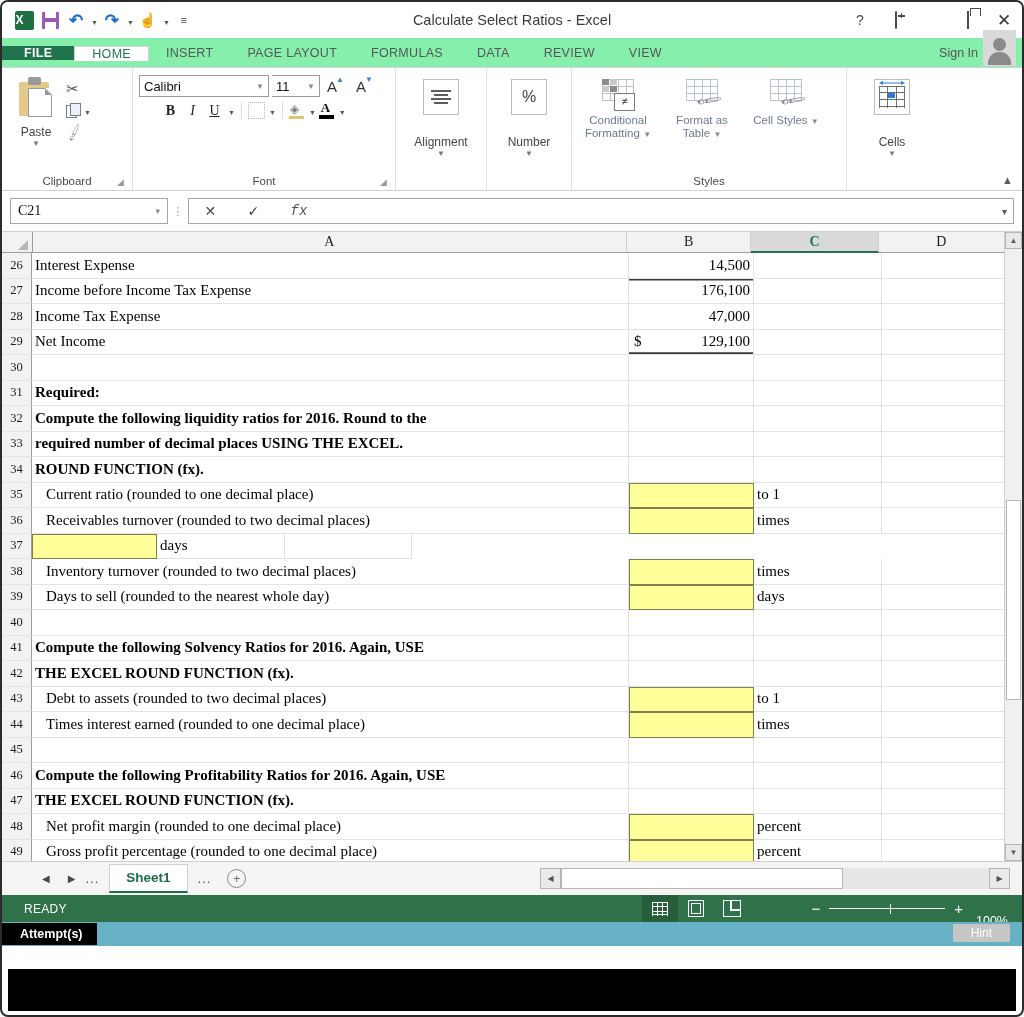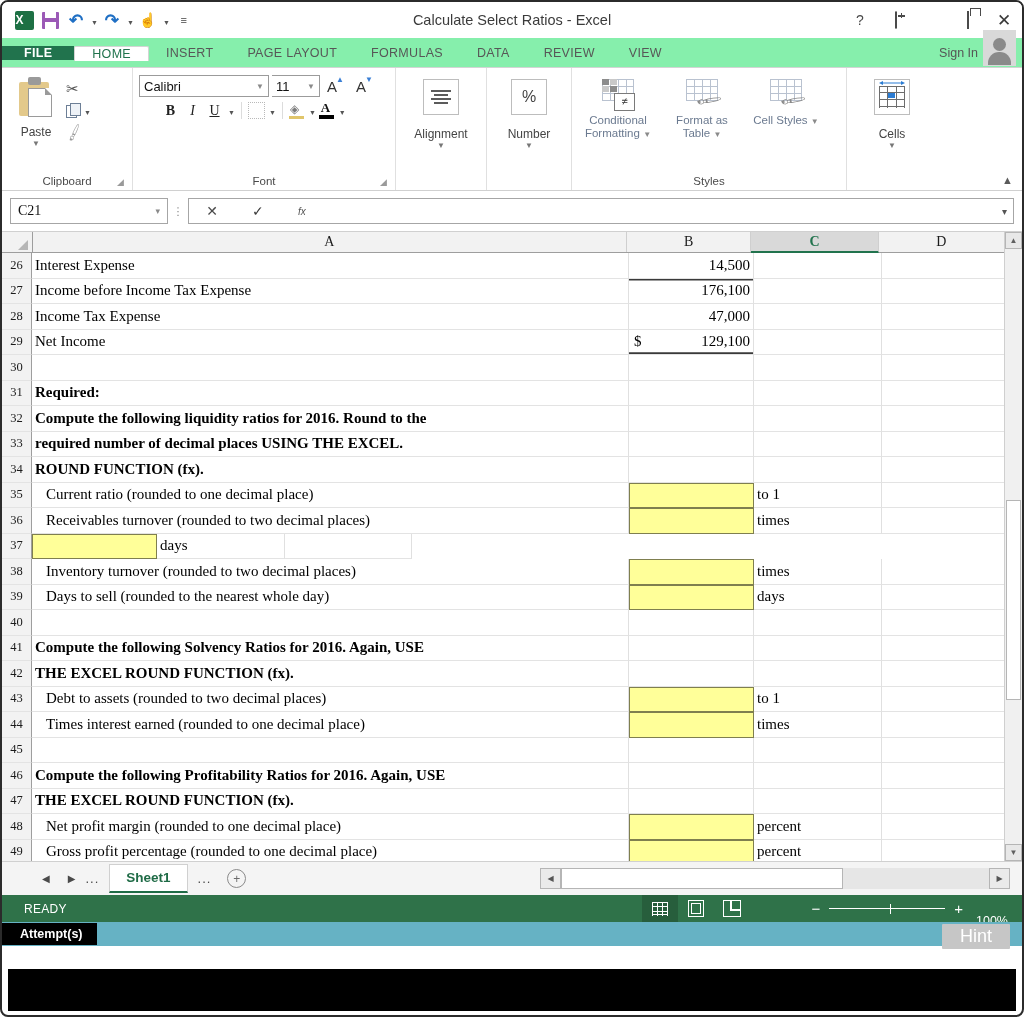--- a/index.html
+++ b/index.html
@@ -172,21 +172,21 @@
   .fcol-ic .ltr { position:absolute; left:2px; top:-2px; font-size:13px;
                   font-weight:bold; color:#111; font-family:"Liberation Serif",serif;}
   .fcol-ic .bar { position:absolute; left:0; bottom:0; width:15px; height:4px;
                   background:#000; }
 
   
   .bigbtn { width:74px; display:flex; flex-direction:column; align-items:center;
             padding-top:4px; }
   .bi-sq { width:34px; height:34px; border:1px solid #bdbdbd; background:#fff;
            display:flex; align-items:center; justify-content:center; }
-  .bi-lbl { font-size:12px; color:#444; margin-top:13px; text-align:left;
+  .bi-lbl { font-size:12px; color:#444; margin-top:21px; text-align:left;
             line-height:13px; }
   .bi-car { font-size:8px; color:#777; line-height:8px; margin-top:1px; }
   .align-lines { width:20px; height:14px; display:flex; flex-direction:column;
                  justify-content:space-between; }
   .align-lines i { display:block; height:1.8px; background:#5b5b5b; }
   .align-lines i:nth-child(1){width:20px}
   .align-lines i:nth-child(2){width:14px; margin:0 auto}
   .align-lines i:nth-child(3){width:20px}
   .align-lines i:nth-child(4){width:14px; margin:0 auto}
   .pct { font-size:16px; color:#444; }
@@ -243,22 +243,22 @@
              font-size:14px; color:#111; font-family:"Liberation Serif",serif; }
   .namebox .cv { margin-left:auto; color:#8a8a8a; font-size:9px;
              font-family:"Liberation Sans",sans-serif; }
   .fb-dots { width:20px; text-align:center; color:#8a8a8a; font-size:11px;
              line-height:10px; letter-spacing:0; }
   .fb-btns { width:136px; height:26px; border:1px solid #a6a6a6; background:#fff;
              display:flex; align-items:center; justify-content:space-around;
              box-sizing:border-box; }
   .fb-x { font-size:14px; color:#4a4a4a; }
   .fb-ck { font-size:14px; color:#3a3a3a; }
-  .fb-fx { font-size:10px; color:#555; font-style:italic;
-             font-family:Liberation Sans, sans-serif; }
+  .fb-fx { font-size:14px; color:#555; font-style:italic;
+             font-family:Liberation Mono, monospace; }
   .fb-input { flex:1; height:26px; border:1px solid #a6a6a6; border-left:none;
              background:#fff; box-sizing:border-box; margin-left:-1px;
              display:flex; align-items:center; padding:0 6px; font-size:13px;
              color:#111; position:relative; }
   .fb-caret { position:absolute; right:6px; color:#555; font-size:10px; }
 
   
   .gridwrap { position:relative; height:629px; background:#fff; overflow:hidden; }
   .colhdr { display:flex; height:20px; background:#f2f2f2;
             border-bottom:1px solid #9e9e9e; }
@@ -364,21 +364,21 @@
   .zm-thumb { position:absolute; left:52%; top:-4px; width:1.8px; height:10px;
              background:#fff; }
   .zm-pct { font-size:12.5px; min-width:36px; text-align:right;margin-top:24px; }
 
   
   .attemptbar { height:24px; background:#66b2c4; display:flex; align-items:center;
                 position:relative; }
   .attempt-lbl { background:#000; color:#fff; font-size:12.5px; font-weight:bold;
                 padding:4px 14px 4px 18px; }
   .hint-btn { position:absolute; right:12px; top:2px; background:#c6c6c6;
-                color:#fff; font-size:18px; padding:2px 18px; border-radius:1px; }
+                color:#fff; font-size:12px; padding:2px 18px; border-radius:1px; }
 
   
   .blackarea { position:absolute; left:6px; right:6px; bottom:4px; height:42px;
                background:#000; }
 </style>
 </head>
 <body>
 
 <div id="app">
 

